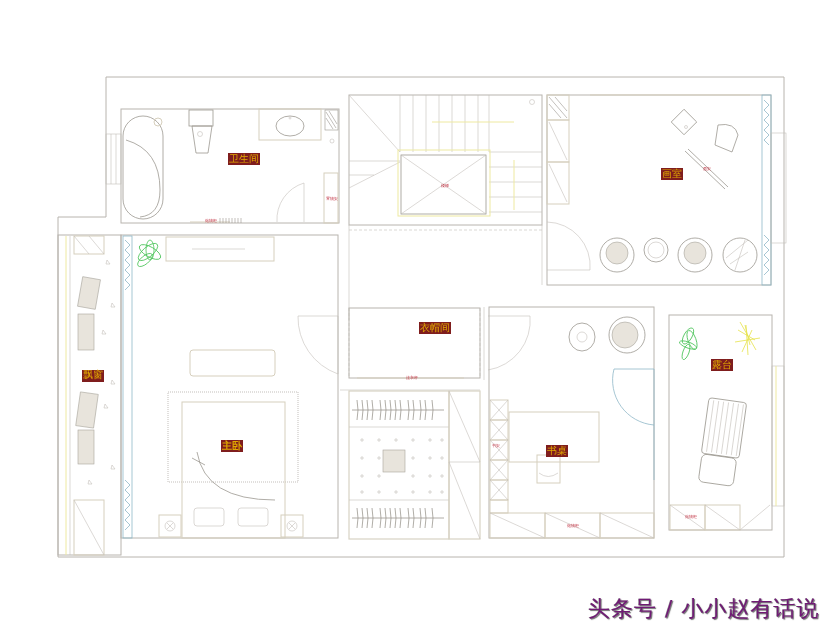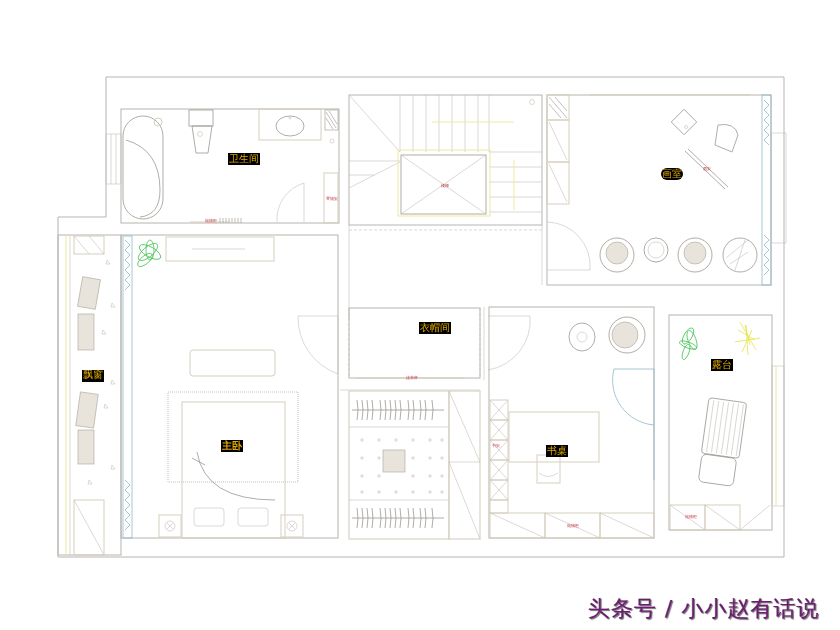--- a/index.html
+++ b/index.html
@@ -10,21 +10,21 @@
   .furn { fill: none; stroke: #9c9890; stroke-width: 0.8; }
   .furnl { fill: none; stroke: #d6cfbd; stroke-width: 1; }
   .thin { fill: none; stroke: #c4c0ba; stroke-width: 0.6; }
   .dash { fill: none; stroke: #c4c0ba; stroke-width: 0.6; stroke-dasharray: 3 2; }
   .glass { fill: none; stroke: #8fb8c8; stroke-width: 0.8; }
   .yellowline { fill: none; stroke: #eee9a0; stroke-width: 1; }
   .plant { fill: none; stroke: #4cc45a; stroke-width: 0.8; }
   .plant2 { fill: none; stroke: #e6e24a; stroke-width: 0.8; }
   .hatch { fill: none; stroke: #9a968e; stroke-width: 0.6; }
   .dot { fill: #e8e4dc; stroke: #a8a49c; stroke-width: 0.6; }
-  .room-label { position: absolute; font-size: 10px; color: #e0a800; background: #000000; padding: 0 1px; line-height: 12px; font-family: "DejaVu Sans", sans-serif; }
+  .room-label { position: absolute; font-size: 10px; color: #e0a800; background: #7f1d1d; padding: 0 1px; line-height: 12px; font-family: "DejaVu Sans", sans-serif; }
   .mini-label { position: absolute; font-size: 4px; color: #c03040; line-height: 5px; font-family: "DejaVu Sans", sans-serif; }
   .watermark { position: absolute; left: 588px; top: 594px; font-size: 22px; color: #701a75; letter-spacing: 1px; text-shadow: 1px 1px 1px #6a6a6a, -0.5px -0.5px 0 #9a9a9a; font-family: "DejaVu Sans", sans-serif; }
 </style>
 </head>
 <body>
 
 <svg class="plan" width="840" height="630" viewBox="0 0 840 630">
 
   <g>
     <polyline class="wall" points="106,77 784,77 784,557 58,557 58,217 106,217 106,77"></polyline>
@@ -355,21 +355,21 @@
     <rect class="furnl" x="670" y="505" width="35" height="25"></rect>
     <line class="thin" x1="670" y1="505" x2="705" y2="530"></line>
     <rect class="furnl" x="705" y="505" width="35" height="25"></rect>
     <line class="thin" x1="705" y1="505" x2="740" y2="530"></line>
     <line class="thin" x1="740" y1="530" x2="770" y2="505"></line>
   </g>
 </svg>
 
 <div class="room-label" style="left:228px;top:153px;">卫生间</div>
 <div class="mini-label" style="left:441px;top:183px;">楼梯</div>
-<div class="room-label" style="left:661px;top:168px;border-radius:6px;">画室</div>
+<div class="room-label" style="left:661px;top:168px;">画室</div>
 <div class="room-label" style="left:82px;top:370px;font-family:Liberation Mono, monospace;">飘窗</div>
 <div class="room-label" style="left:221px;top:440px;font-weight:bold;">主卧</div>
 <div class="room-label" style="left:419px;top:322px;">衣帽间</div>
 <div class="room-label" style="left:546px;top:445px;">书桌</div>
 <div class="room-label" style="left:711px;top:359px;">露台</div>
 
 <div class="mini-label" style="left:205px;top:218px;">储物柜</div>
 <div class="mini-label" style="left:326px;top:196px;">置物架</div>
 <div class="mini-label" style="left:703px;top:166px;">画架</div>
 <div class="mini-label" style="left:406px;top:375px;">挂衣杆</div>

